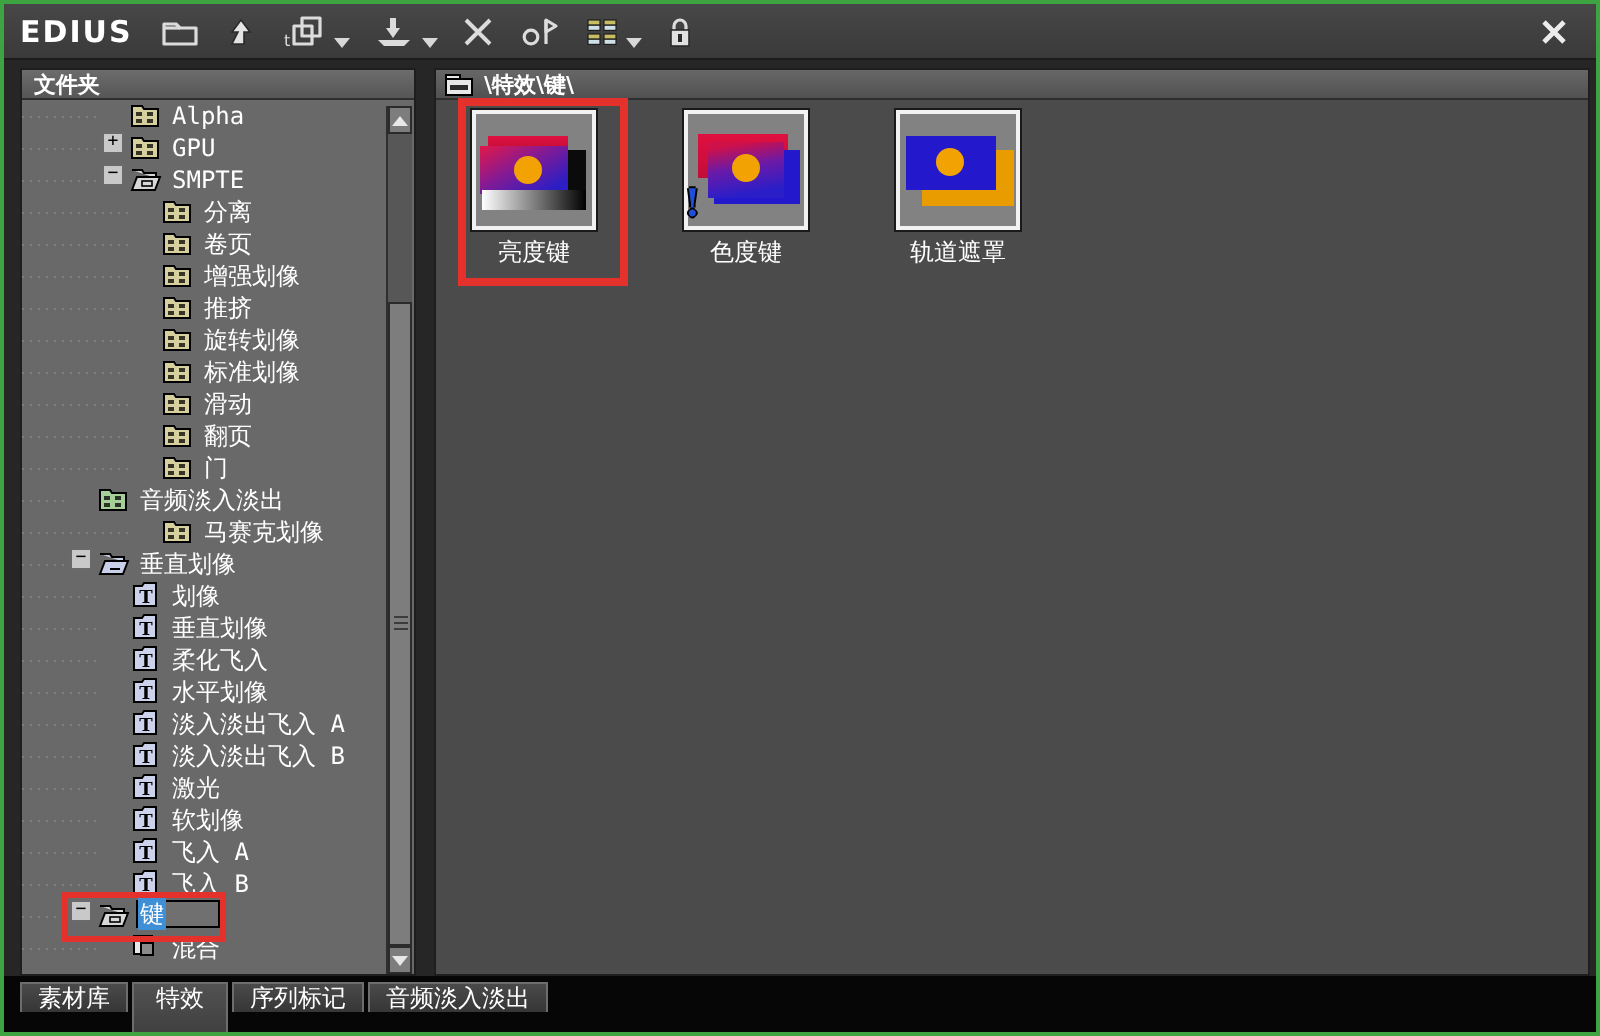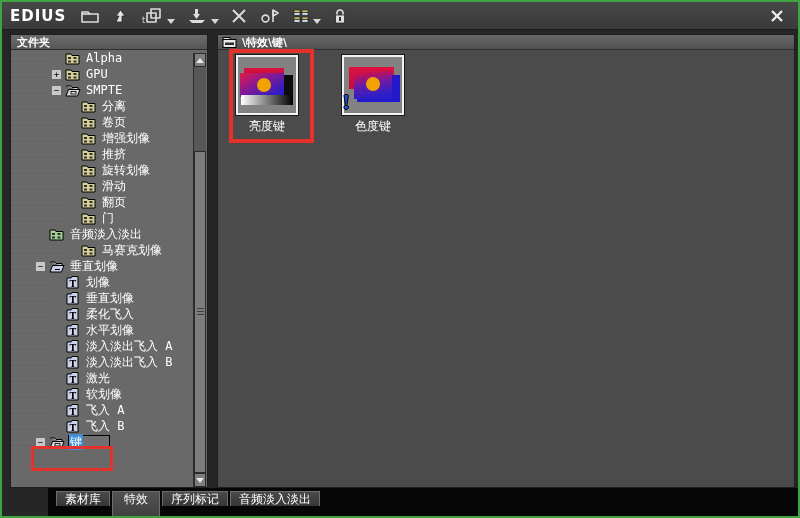--- a/index.html
+++ b/index.html
@@ -23,21 +23,21 @@
     border-right:4px solid transparent; border-top:5px solid #d8d8d8;
     margin:0 0 2px 2px; }
   .closebtn { position:absolute; right:10px; top:5px; }
   
   .left-panel { position:absolute; left:8px; top:32px; width:198px; height:454px;
     background:#696969; border:1px solid #1e1e1e; }
   .panel-header { height:15px; background:linear-gradient(#6c6c6c,#565656);
     color:#fff; font-size:11px; font-weight:bold; line-height:15px;
     padding-left:6px; border-bottom:1px solid #2e2e2e; }
   .tree { position:absolute; left:0; top:15px; right:14px; bottom:0; overflow:hidden; }
-  .trow { height:16px; display:flex; align-items:center; color:#fff;
+  .trow { height:16px; display:flex; color:#fff;
     font-size:12px; line-height:16px; white-space:nowrap;
     font-family:"DejaVu Sans Mono", monospace; }
   .tindent { height:100%; flex:none;
     background:repeating-linear-gradient(90deg,#7f7f7f 0 1px,transparent 1px 4px) left 8px/100% 1px no-repeat; }
   .texp { flex:none; width:11px; height:11px; margin-right:3px; background:#c9c9c9;
     border:1px solid #6a6a6a; color:#000; font-size:9px; line-height:9px;
     text-align:center; font-family:"DejaVu Sans Mono",monospace; }
   .texp-spacer { flex:none; width:14px; height:1px; }
   .ticon { flex:none; width:16px; height:14px; margin-right:3px; }
   .ticon svg { display:block; }
@@ -85,21 +85,21 @@
   .chroma .sh.circle{ left:22px; top:20px; width:14px; height:14px; border-radius:50%; background:#f2a202; }
   .badge { position:absolute; left:-2px; top:34px; font-size:19px; font-weight:900;
     color:#1f4fd8; font-family:"DejaVu Serif",serif;
     text-shadow:-1px 0 #000,1px 0 #000,0 -1px #000,0 1px #000; }
   
   .matte .sh.orange { left:11px; top:18px; width:46px; height:28px; background:#e89c00; }
   .matte .sh.blue   { left:3px;  top:11px; width:45px; height:27px; background:#2418cc; }
   .matte .sh.circle { left:18px; top:17px; width:14px; height:14px; border-radius:50%; background:#f2a202; }
   
   .bottom-strip { position:absolute; left:0; right:0; top:486px; height:28px;
-    background:#060606; display:flex; align-items:flex-start; padding:3px 0 0 8px; gap:2px;margin-left:46px; }
+    background:#060606; display:flex; align-items:flex-start; padding:3px 0 0 8px; gap:2px; }
   .tab { background:linear-gradient(#4a4a4a,#363636); border:1px solid #6d6d6d;
     border-bottom:none; color:#fff; font-size:12px; height:15px; line-height:14px;
     padding:0 8px; white-space:nowrap; }
   .tab.active { height:33px; background:linear-gradient(#525252,#3a3a3a); padding:0 11px;text-align:right; }
   
   .anno { position:absolute; border:3px solid #e5312b; pointer-events:none; z-index:50; }
   .anno-tree { left:29px; top:444px; width:82px; height:25px; }
   .anno-thumb { left:227px; top:47px; width:85px; height:94px; }
 </style>
 </head>
@@ -311,20 +311,36 @@
           <svg width="15" height="14" viewBox="0 0 15 14">
             <path d="M1 3 h5 l1 1.5 h7 V13 H1 z" fill="#d8cf9e" stroke="#000"></path>
             <g fill="#000" opacity="0.75">
               <rect x="3" y="6" width="3" height="2"></rect>
               <rect x="8.5" y="6" width="3" height="2"></rect>
               <rect x="3" y="9.5" width="3" height="2"></rect>
               <rect x="8.5" y="9.5" width="3" height="2"></rect>
             </g>
           </svg>
         </span>
+        <span class="tlabel">标准划像</span>
+      </div>
+      <div class="trow">
+        <span class="tindent" style="width: 56px;"></span>
+        <span class="texp-spacer"></span>
+        <span class="ticon">
+          <svg width="15" height="14" viewBox="0 0 15 14">
+            <path d="M1 3 h5 l1 1.5 h7 V13 H1 z" fill="#d8cf9e" stroke="#000"></path>
+            <g fill="#000" opacity="0.75">
+              <rect x="3" y="6" width="3" height="2"></rect>
+              <rect x="8.5" y="6" width="3" height="2"></rect>
+              <rect x="3" y="9.5" width="3" height="2"></rect>
+              <rect x="8.5" y="9.5" width="3" height="2"></rect>
+            </g>
+          </svg>
+        </span>
         <span class="tlabel">滑动</span>
       </div>
       <div class="trow">
         <span class="tindent" style="width: 56px;"></span>
         <span class="texp-spacer"></span>
         <span class="ticon">
           <svg width="15" height="14" viewBox="0 0 15 14">
             <path d="M1 3 h5 l1 1.5 h7 V13 H1 z" fill="#d8cf9e" stroke="#000"></path>
             <g fill="#000" opacity="0.75">
               <rect x="3" y="6" width="3" height="2"></rect>
@@ -512,20 +528,31 @@
         <span class="ticon">
           <svg width="16" height="14" viewBox="0 0 16 14">
             <path d="M1 3 h5 l1 1.5 h6 V7" fill="#d8d8d8" stroke="#000"></path>
             <path d="M1 13 L3.5 6.5 H15 L12.5 13 z" fill="#d8d8d8" stroke="#000"></path>
             <rect x="6" y="8.5" width="5" height="2.5" fill="none" stroke="#000" stroke-width="0.8"></rect>
           </svg>
         </span>
         <span class="tedit">
           <span class="tsel">键</span>
         </span>
+      </div>
+      <div class="trow">
+        <span class="tindent" style="width: 40px;"></span>
+        <span class="texp-spacer"></span>
+        <span class="ticon">
+          <svg width="15" height="14" viewBox="0 0 15 14">
+            <rect x="2" y="2" width="9" height="9" fill="#e8e8e8" stroke="#000"></rect>
+            <rect x="5.5" y="5.5" width="6" height="6" fill="#8a8a8a" stroke="#000"></rect>
+          </svg>
+        </span>
+        <span class="tlabel">混合</span>
       </div>
     </div>
   <div class="vscroll">
     <div class="sbtn up">
         <div class="tri-up"></div>
       </div>
     <div class="sthumb">
         <div class="sgrip"></div>
       </div>
     <div class="sbtn down">
@@ -559,20 +586,28 @@
       <div class="thumb-item">
         <div class="card chroma">
           <div class="sh red"></div>
           <div class="sh blue"></div>
           <div class="sh grad"></div>
           <div class="sh circle"></div>
           <span class="badge">!</span>
         </div>
         <div class="t-label">色度键</div>
       </div>
+      <div class="thumb-item">
+        <div class="card matte">
+          <div class="sh orange"></div>
+          <div class="sh blue"></div>
+          <div class="sh circle"></div>
+        </div>
+        <div class="t-label">轨道遮罩</div>
+      </div>
     </div>
 </div>
 
 <div class="bottom-strip">
     <div class="tab">素材库</div>
     <div class="tab active">特效</div>
     <div class="tab">序列标记</div>
     <div class="tab">音频淡入淡出</div>
   </div>
 

